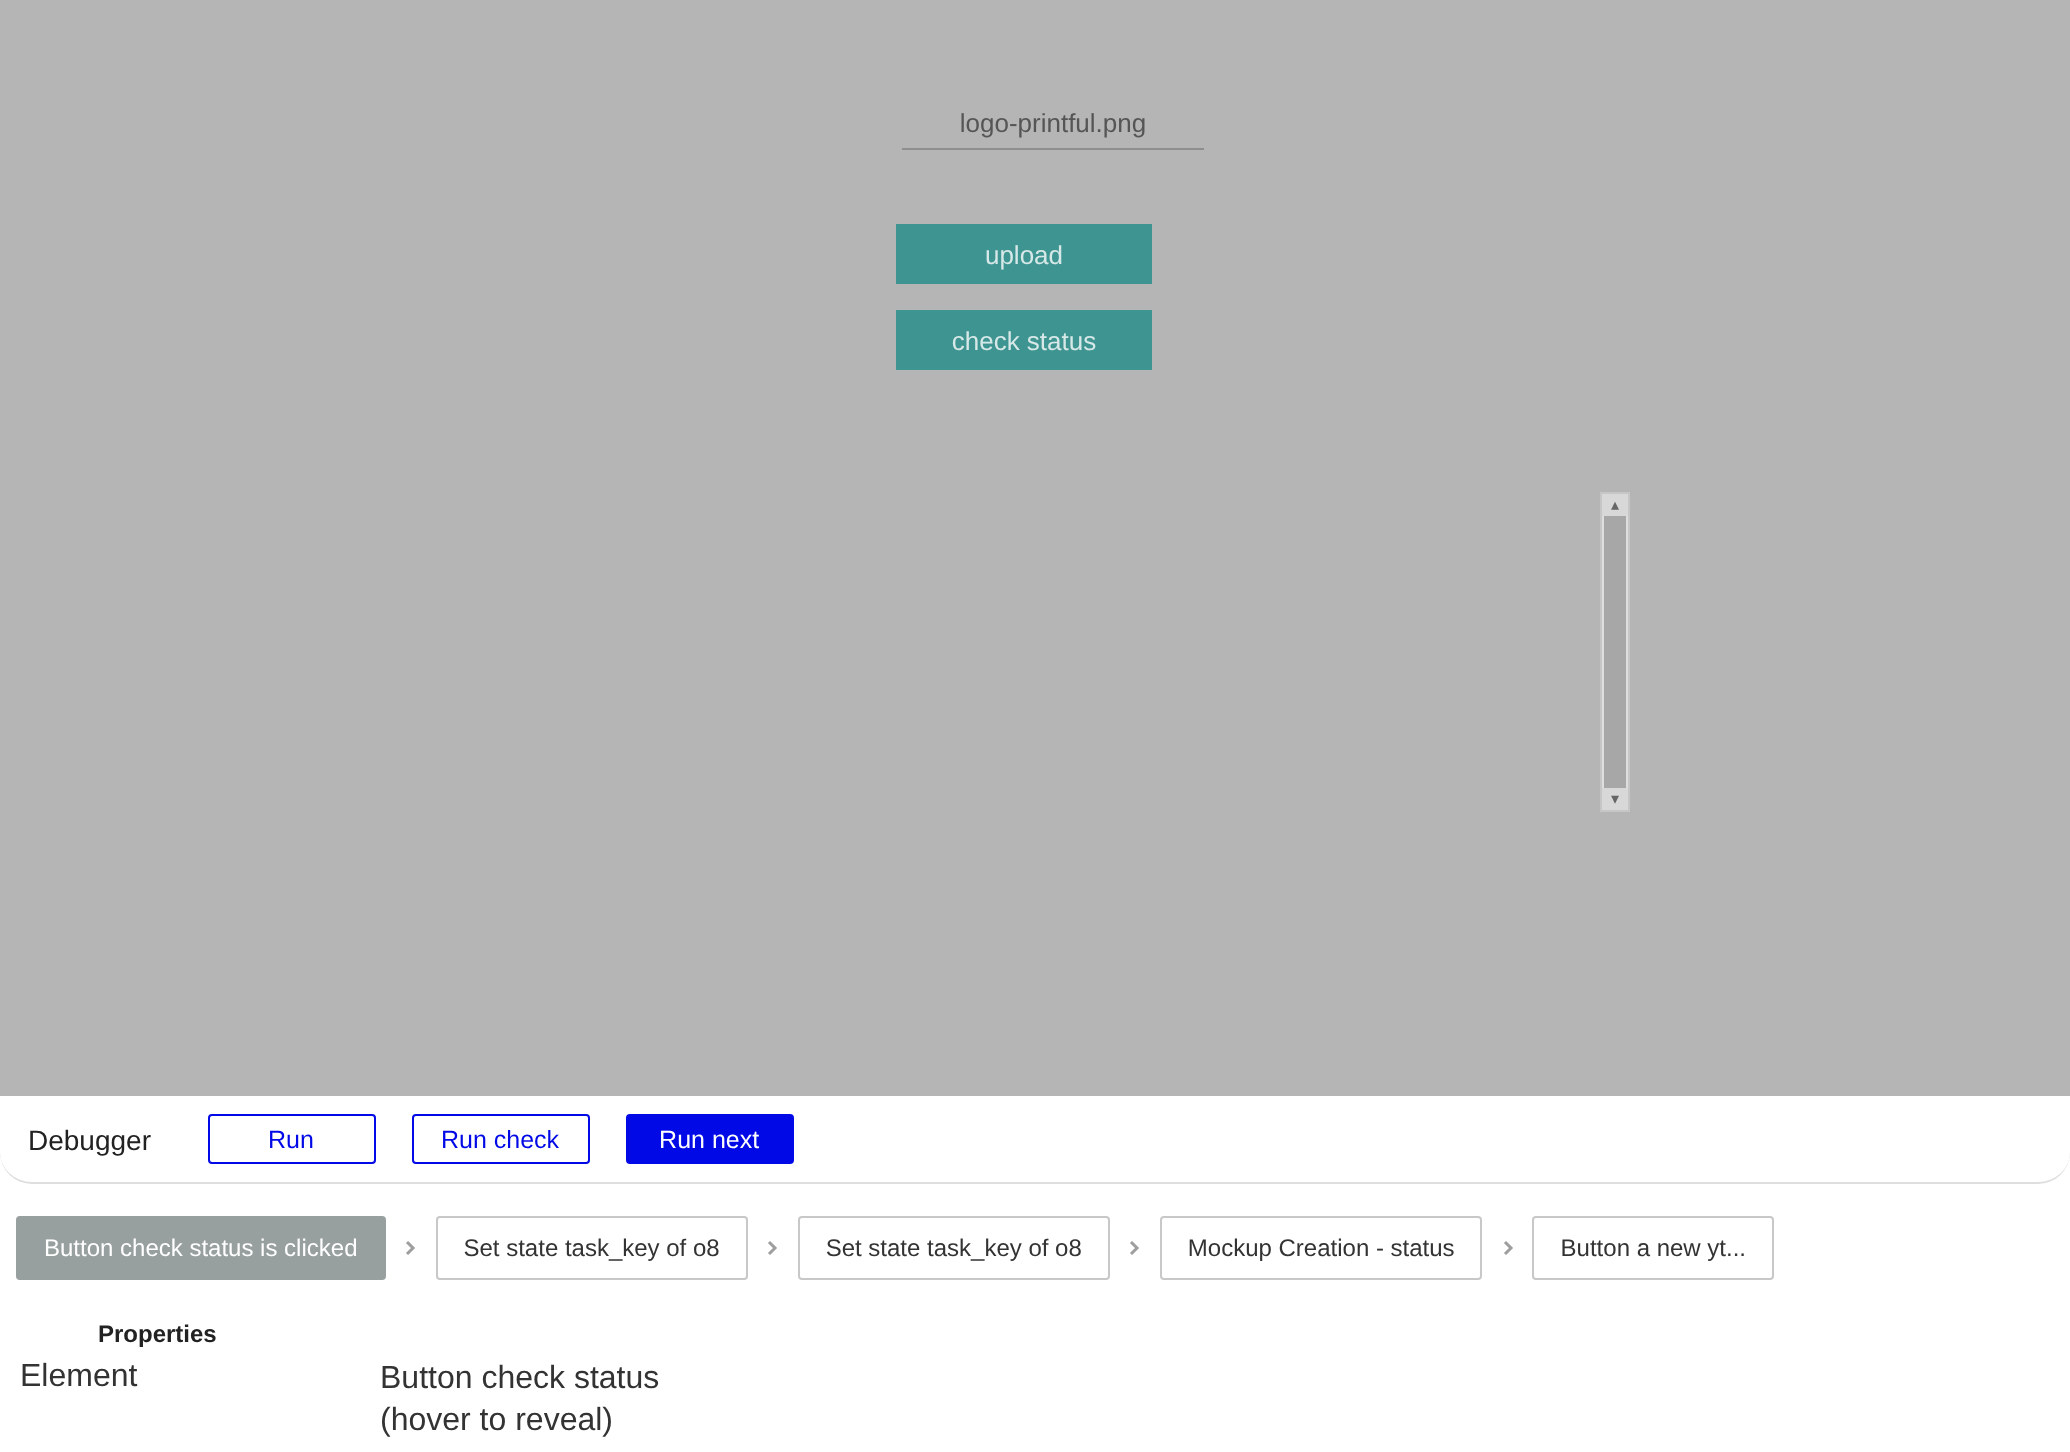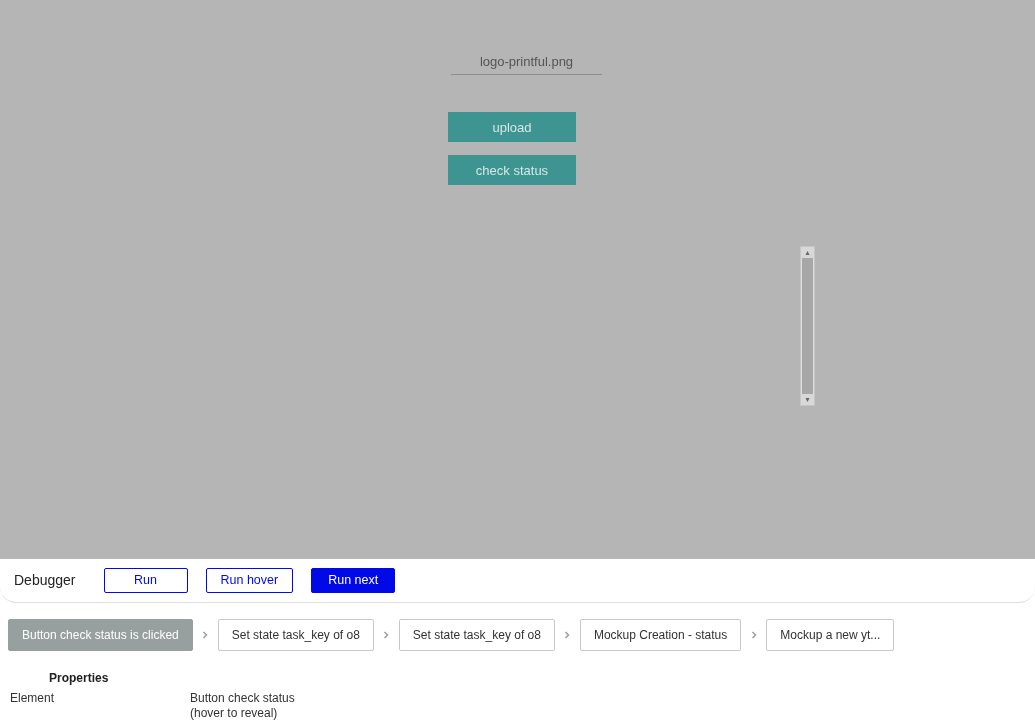--- a/index.html
+++ b/index.html
@@ -154,21 +154,21 @@
     }
     .props-title {
       font-size: 12px;
       font-weight: bold;
       color: #222;
       margin-bottom: 6px;
       padding-left: 39px;
     }
     .props-row {
       display: flex;
-      font-size: 12px;
+      font-size: 16px;
       color: #333;
     }
     .props-label {
       width: 180px;
     }
     .props-value {
       max-width: 140px;
       line-height: 1.3;
     }
   </style>
@@ -183,21 +183,21 @@
     <div class="arrow">▴</div>
     <div class="scroll-thumb"></div>
     <div class="arrow" style="position:absolute;bottom:0;">▾</div>
   </div>
 </div>
 
 <div class="debugger-panel">
   <div class="debugger-toolbar">
     <span class="debugger-title">Debugger</span>
     <button class="debug-btn">Run</button>
-    <button class="debug-btn">Run hover</button>
+    <button class="debug-btn">Run check</button>
     <button class="debug-btn primary">Run next</button>
   </div>
 
   <div class="flow-row" id="flow-row">
       <div class="flow-step active">Button check status is clicked</div>
       <div class="flow-arrow">
         <svg viewBox="0 0 24 24" fill="none" stroke="currentColor" stroke-width="3">
           <polyline points="9 6 15 12 9 18"></polyline>
         </svg>
       </div>
@@ -212,21 +212,21 @@
         <svg viewBox="0 0 24 24" fill="none" stroke="currentColor" stroke-width="3">
           <polyline points="9 6 15 12 9 18"></polyline>
         </svg>
       </div>
       <div class="flow-step">Mockup Creation - status</div>
       <div class="flow-arrow">
         <svg viewBox="0 0 24 24" fill="none" stroke="currentColor" stroke-width="3">
           <polyline points="9 6 15 12 9 18"></polyline>
         </svg>
       </div>
-      <div class="flow-step">Mockup a new yt...</div>
+      <div class="flow-step">Button a new yt...</div>
     </div>
 
   <div class="props">
     <div class="props-title">Properties</div>
     <div class="props-row">
       <div class="props-label">Element</div>
       <div class="props-value">Button check status (hover to reveal)</div>
     </div>
   </div>
 </div>

